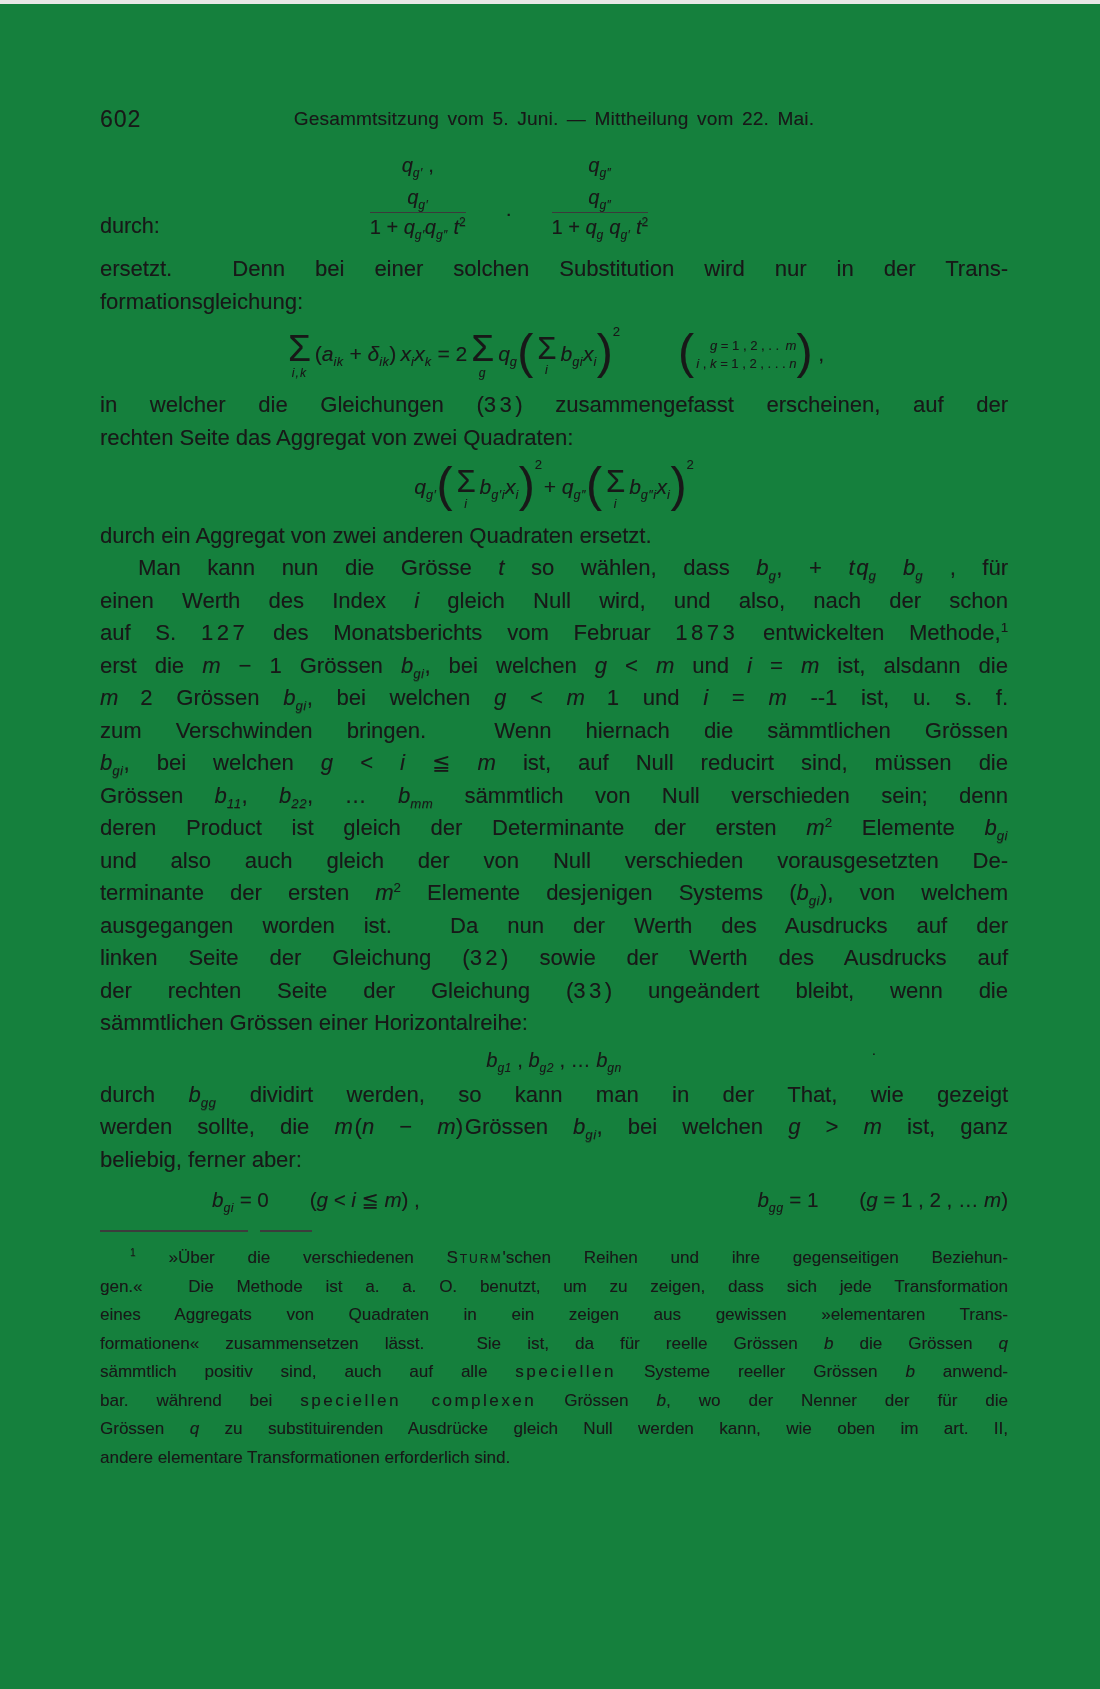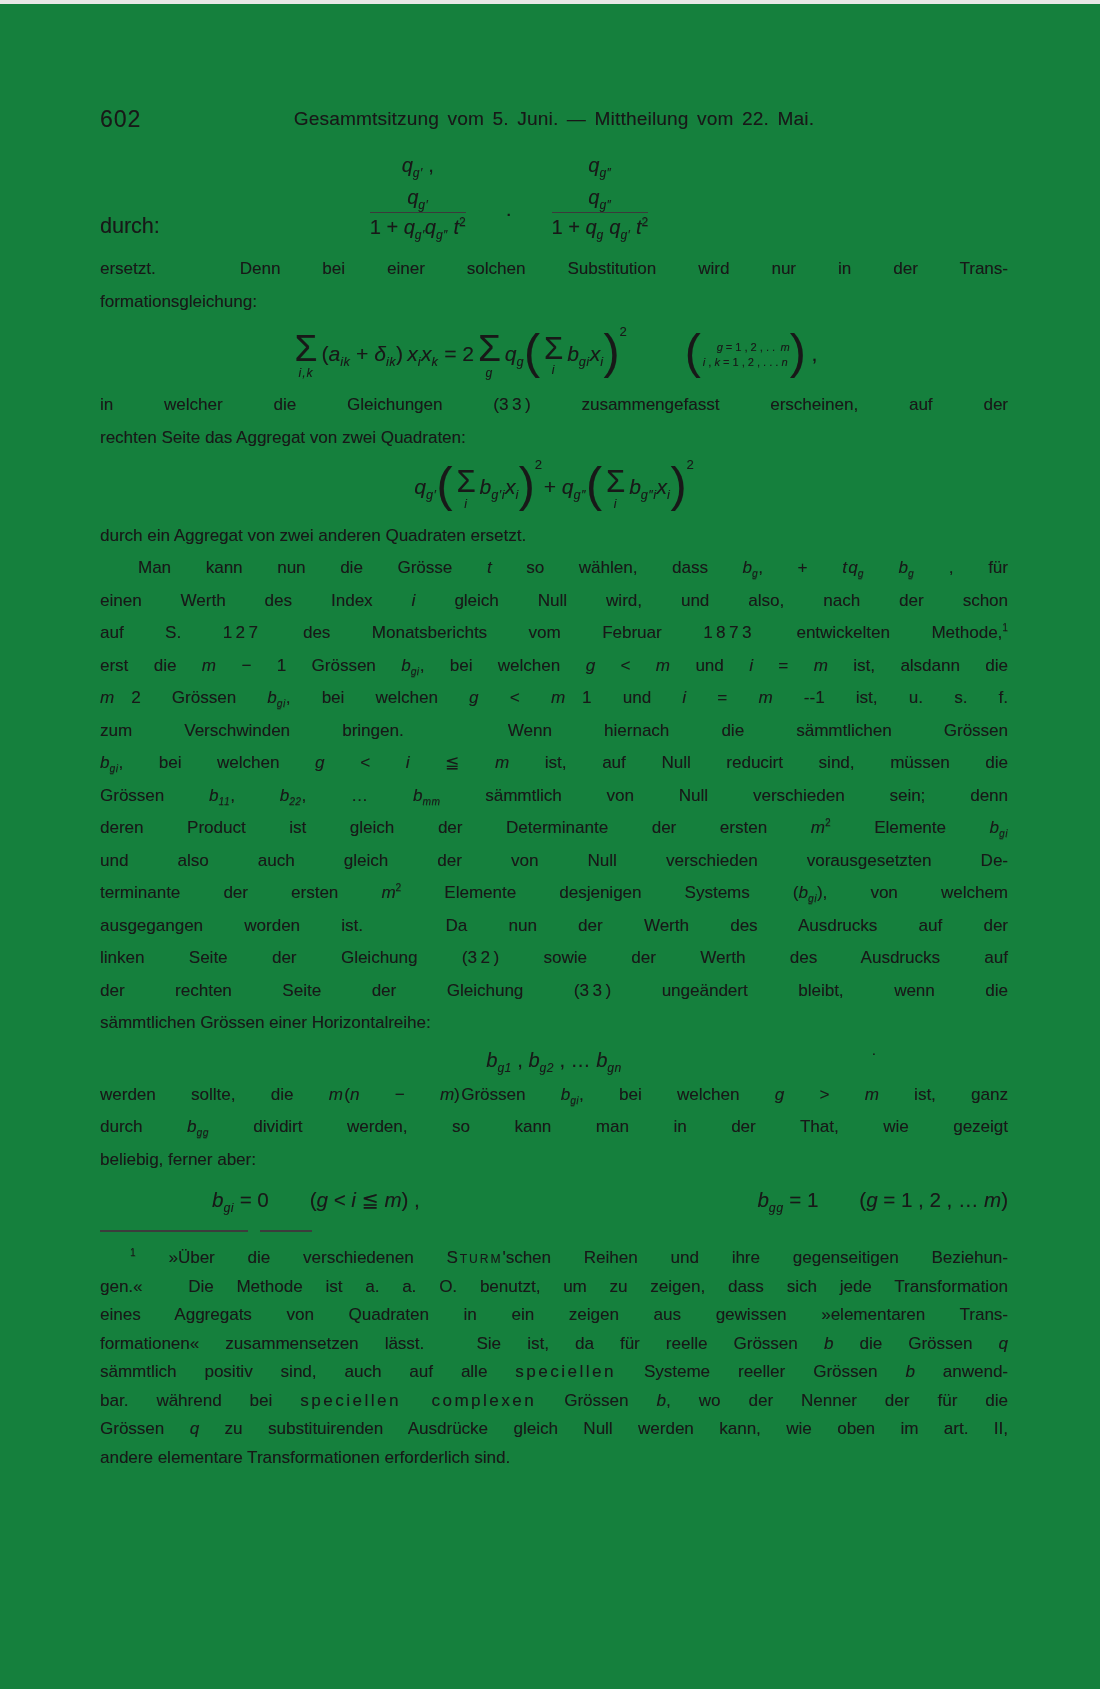--- a/index.html
+++ b/index.html
@@ -5,21 +5,21 @@
   html,body{margin:0;padding:0;background:#e8e8e6;}
   .page{position:relative;width:1100px;height:1689px;background:#15803d;margin:4px auto;
         font-family:Liberation Sans, sans-serif;color:#181818;overflow:hidden;
         text-shadow:0.25px 0.25px 0.45px rgba(25,25,25,.38);}
   .content{position:absolute;left:100px;top:104px;width:908px;}
   .header{position:relative;height:30px;}
   .pagenum{position:absolute;left:0;top:-2px;font-size:23px;letter-spacing:1px;}
   .rtitle{text-align:center;font-size:19px;word-spacing:3px;letter-spacing:.2px;}
 
   
-  .line{font-size:17px;line-height:32.5px;text-align:justify;text-align-last:justify;}
+  .line{font-size:22px;line-height:32.5px;text-align:justify;text-align-last:justify;}
   .line.last{text-align-last:left;}
   .line.ind{text-indent:38px;}
   i{font-style:italic;}
   sub{font-size:60%;font-style:italic;line-height:0;letter-spacing:.5px;}
   sup{font-size:60%;line-height:0;}
   .osf{letter-spacing:3.5px;}
   .sc{font-variant:small-caps;letter-spacing:2px;}
   .ls{letter-spacing:2.5px;}
 
   
@@ -37,21 +37,21 @@
   .display{font-size:21px;margin:13px 0 10px;}
   .eqmain{display:flex;justify-content:center;align-items:center;gap:58px;}
   .eqquad{display:flex;justify-content:center;align-items:center;}
   .sum{display:inline-flex;flex-direction:column;align-items:center;vertical-align:middle;
        line-height:1;margin:0 4px;}
   .sum .sig{font-size:37px;line-height:.95;}
   .sum.sm .sig{font-size:31px;}
   .sum .und{font-size:12px;font-style:italic;margin-top:1px;letter-spacing:1px;}
   .bp{font-size:48px;font-weight:300;vertical-align:middle;line-height:0;position:relative;top:-3px;}
   sup.ex{font-size:13px;position:relative;top:-17px;}
-  .cases{display:inline-flex;flex-direction:column;align-items:center;font-size:11px;
+  .cases{display:inline-flex;flex-direction:column;align-items:flex-end;font-size:13px;
          line-height:1.4;vertical-align:middle;}
   .cases span:first-child{margin-left:16px;}
   .eqrow{text-align:center;font-size:20px;position:relative;margin:9px 0 7px;}
   .speck{position:absolute;right:132px;bottom:14px;font-size:15px;}
   .eqfinal{display:flex;justify-content:space-between;padding-left:112px;gap:96px;
            font-size:20.5px;margin:12px 0 6px;}
 
   
   .fnrule{height:2.2px;width:212px;margin:18px 0 12px;
           background:linear-gradient(90deg,#3c3c3c 0 148px,transparent 148px 160px,#3c3c3c 160px 212px);}
@@ -149,22 +149,22 @@
         <div class="line last">sämmtlichen Grössen einer Horizontalreihe:</div>
       </div>
 
     <div class="eqrow">
       <span><i>b</i><sub>g1</sub> , <i>b</i><sub>g2</sub> , … <i>b</i><sub>gn</sub></span>
       <span class="speck">.</span>
     </div>
 
     <div class="para">
 
-    <div class="line">werden sollte, die <i>m</i> (<i>n</i> − <i>m</i>) Grössen <i>b</i><sub>gi</sub>, bei welchen <i>g</i> &gt; <i>m</i> ist, ganz</div>
-        <div class="line">durch <i>b</i><sub>gg</sub> dividirt werden, so kann man in der That, wie gezeigt</div>
+    <div class="line">durch <i>b</i><sub>gg</sub> dividirt werden, so kann man in der That, wie gezeigt</div>
+        <div class="line">werden sollte, die <i>m</i> (<i>n</i> − <i>m</i>) Grössen <i>b</i><sub>gi</sub>, bei welchen <i>g</i> &gt; <i>m</i> ist, ganz</div>
         <div class="line last">beliebig, ferner aber:</div>
       </div>
 
     <div class="eqfinal">
       <span><i>b</i><sub>gi</sub> = 0  (<i>g</i> &lt; <i>i</i> ≦ <i>m</i>) ,</span>
       <span><i>b</i><sub>gg</sub> = 1  (<i>g</i> = 1 , 2 , … <i>m</i>)</span>
     </div>
 
     <div class="fnrule"></div>
 

